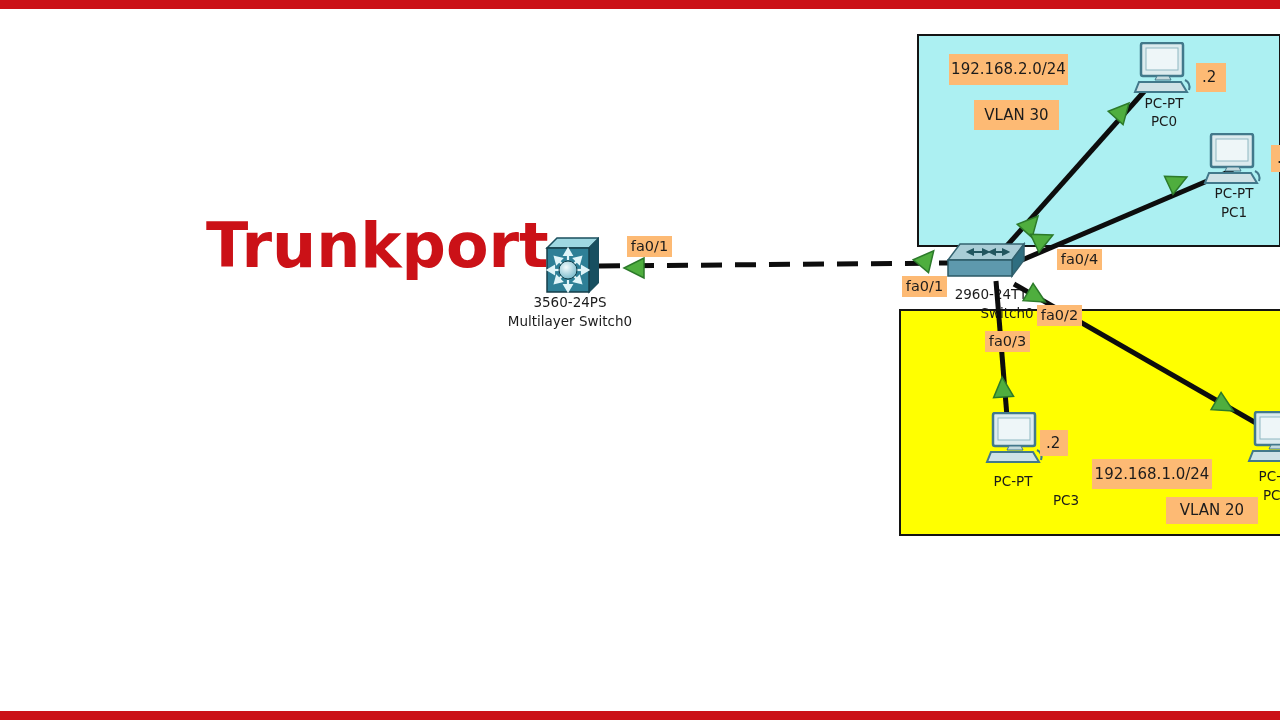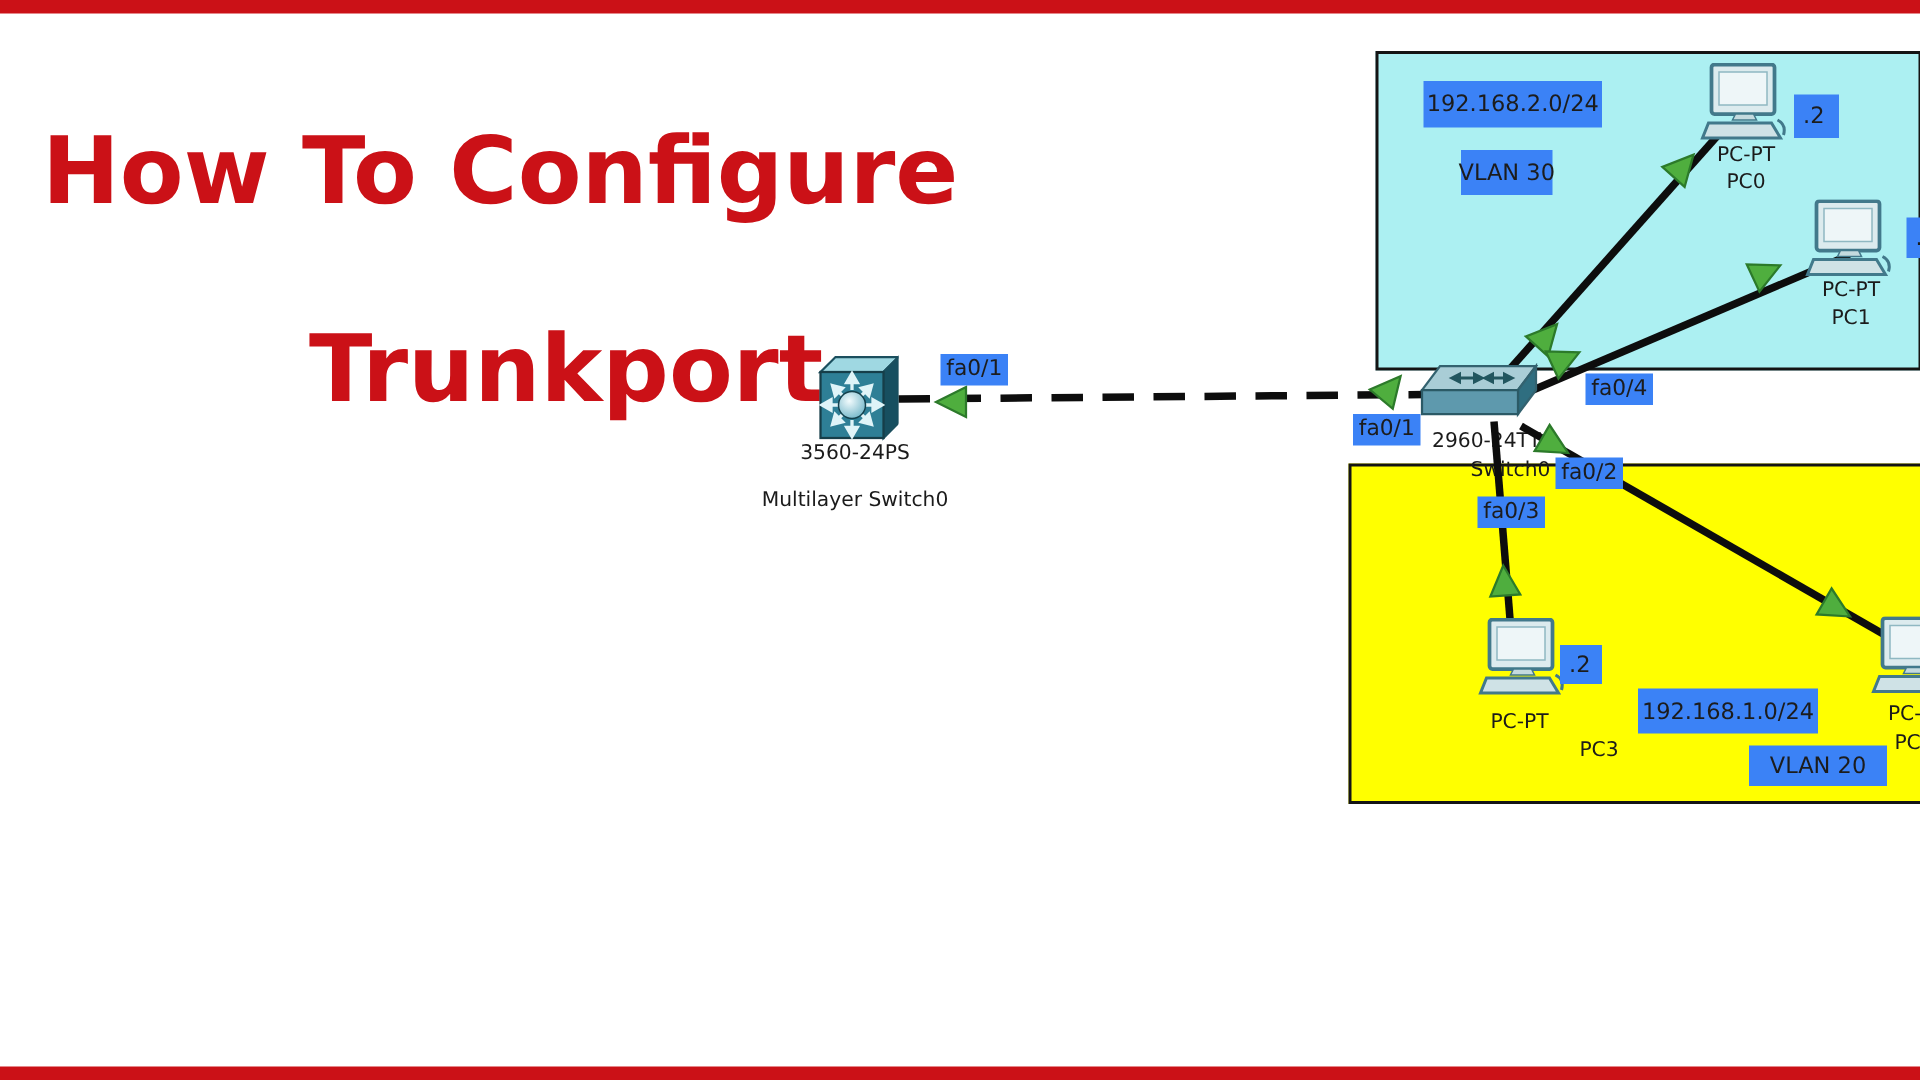--- a/index.html
+++ b/index.html
@@ -27,43 +27,42 @@
 
   .devicon{position:absolute;z-index:5;}
 
   .devname{
     position:absolute;color:#1b1b1b;font-size:13.5px;white-space:nowrap;
     transform:translateX(-50%);z-index:2;line-height:1.1;
   }
   .overwire{z-index:4;}
 
   .wlabel{
-    position:absolute;background:#3b82f6;color:#1c1c1c;z-index:6;
+    position:absolute;background:#fdba74;color:#1c1c1c;z-index:6;
     display:flex;align-items:center;justify-content:center;
     font-size:15px;line-height:1;box-sizing:border-box;white-space:nowrap;
   }
   .plabel{font-size:14.5px;}
   .hostlabel{justify-content:flex-start;padding-left:6px;font-size:15px;}
 </style>
 </head>
 <body>
 
 <div class="stage">
 
   <div class="redbar top"></div>
   <div class="redbar bottom"></div>
 
-  <div class="title-line" id="t1">How To Configure</div>
   <div class="title-line" id="t2">Trunkport</div>
 
   <div class="zone vlan30"></div>
   <div class="zone vlan20"></div>
 
   <div class="devname" style="left:570px;top:295px;">3560-24PS</div>
-  <div class="devname" style="left:570px;top:326px;">Multilayer Switch0</div>
+  <div class="devname" style="left:570px;top:314px;">Multilayer Switch0</div>
   <div class="devname" style="left:991px;top:287px;">2960-24TT</div>
   <div class="devname" style="left:988px;top:306px;margin-left:19px;">Switch0</div>
 
   <svg class="wires" width="1280" height="720" viewBox="0 0 1280 720">
     <g stroke="#0d0d0d" stroke-width="5" fill="none">
       <path d="M599 266 L950 263" stroke-dasharray="21 13"></path>
       <path d="M995 259 L1149 86"></path>
       <path d="M1022 260 L1233 170"></path>
       <path d="M996 281 L1008 429"></path>
       <path d="M1014 284 L1256 423"></path>
@@ -157,21 +156,21 @@
   <div class="devname overwire" style="left:1164px;top:96px;">PC-PT</div>
   <div class="devname overwire" style="left:1164px;top:114px;">PC0</div>
   <div class="devname overwire" style="left:1234px;top:186px;">PC-PT</div>
   <div class="devname overwire" style="left:1234px;top:205px;">PC1</div>
   <div class="devname overwire" style="left:1013px;top:474px;">PC-PT</div>
   <div class="devname overwire" style="left:1066px;top:493px;">PC3</div>
   <div class="devname overwire" style="left:1278px;top:469px;">PC-PT</div>
   <div class="devname overwire" style="left:1276px;top:488px;">PC2</div>
 
   <div class="wlabel" style="left:949px;top:54px;width:119px;height:31px;">192.168.2.0/24</div>
-  <div class="wlabel" style="left:974px;top:100px;width:61px;height:30px;">VLAN 30</div>
+  <div class="wlabel" style="left:974px;top:100px;width:85px;height:30px;">VLAN 30</div>
   <div class="wlabel" style="left:1092px;top:459px;width:120px;height:30px;">192.168.1.0/24</div>
   <div class="wlabel" style="left:1166px;top:497px;width:92px;height:27px;">VLAN 20</div>
 
   <div class="wlabel hostlabel" style="left:1196px;top:63px;width:30px;height:29px;">.2</div>
   <div class="wlabel hostlabel" style="left:1271px;top:145px;width:26px;height:27px;">.</div>
   <div class="wlabel hostlabel" style="left:1040px;top:430px;width:28px;height:26px;">.2</div>
 
   <div class="wlabel plabel" style="left:627px;top:236px;width:45px;height:21px;">fa0/1</div>
   <div class="wlabel plabel" style="left:902px;top:276px;width:45px;height:21px;">fa0/1</div>
   <div class="wlabel plabel" style="left:1057px;top:249px;width:45px;height:21px;">fa0/4</div>

